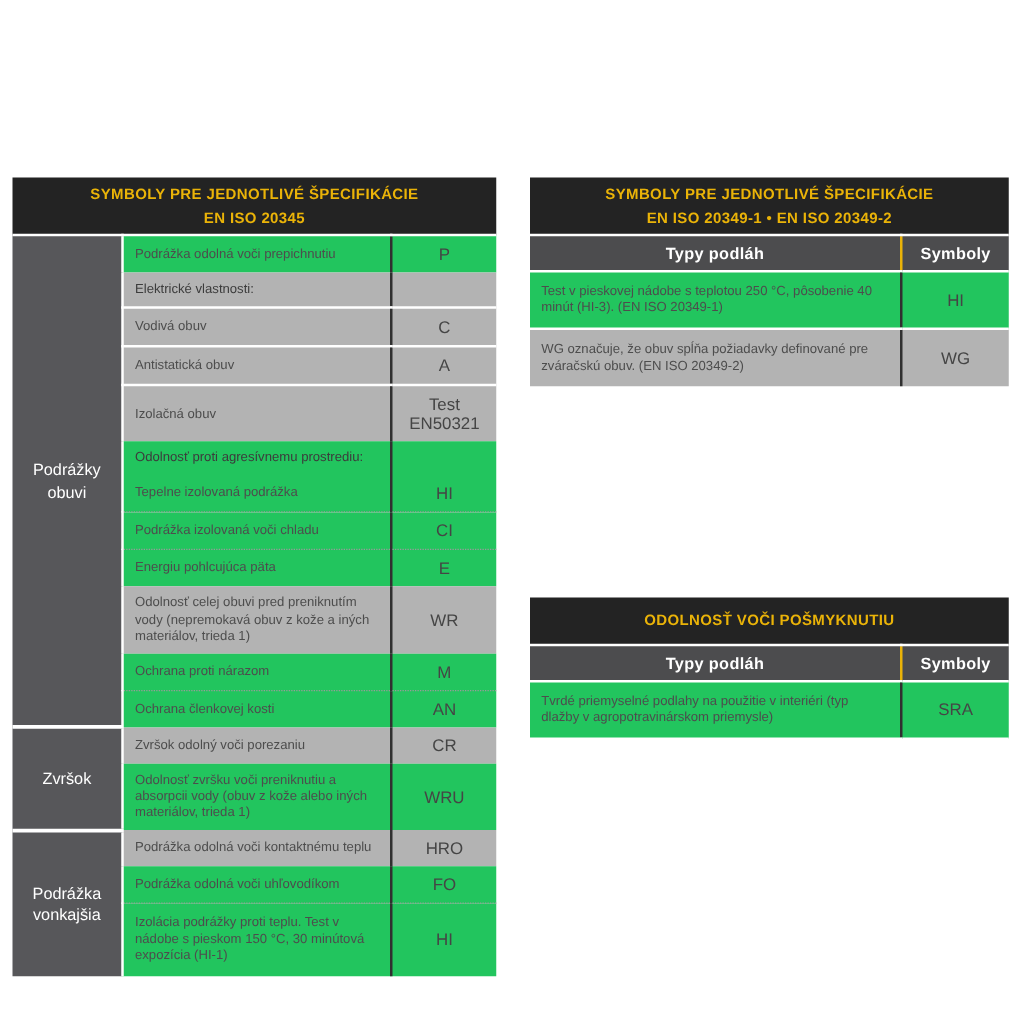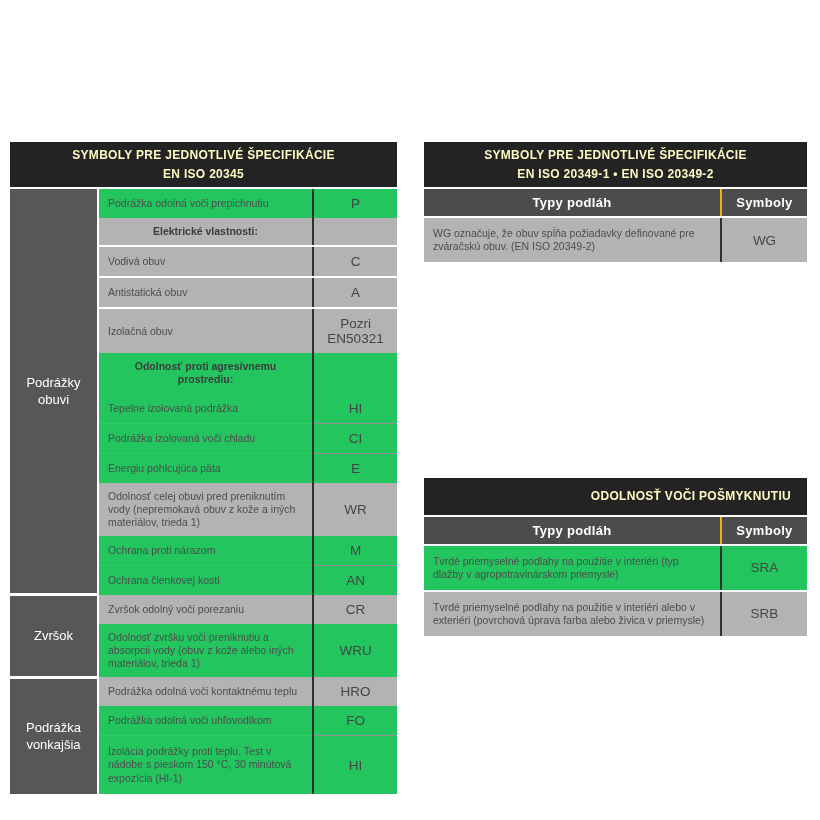--- a/index.html
+++ b/index.html
@@ -6,21 +6,21 @@
   body{
     width:820px;height:820px;background:#ffffff;position:relative;
     font-family:"Liberation Sans",sans-serif;color:#4a4a4a;
     -webkit-font-smoothing:antialiased;
   }
   .tbl{border-collapse:collapse;table-layout:fixed;position:absolute;}
   .tbl td,.tbl th{vertical-align:middle;}
 
   
   th.hdr{
-    background:#232323;color:#fef9c3;text-align:center;
+    background:#232323;color:#eab308;text-align:center;
     font-size:12px;font-weight:bold;letter-spacing:.3px;
     line-height:1.55;padding:4px 2px;border-bottom:2px solid #fff;
   }
   th.sub{
     background:#4c4c4e;color:#fff;text-align:center;
     font-size:13px;font-weight:bold;letter-spacing:.3px;
     padding:6px 14px;border-bottom:2px solid #fff;
   }
   th.sub.symcol{border-left:2px solid #eab308;}
 
@@ -30,21 +30,21 @@
     font-size:13px;font-weight:normal;line-height:1.35;
     border-right:2px solid #fff;padding:2px 6px;
   }
   td.grp.gsep{border-bottom:3px solid #fff;}
 
   
   td.lbl{
     font-size:10.5px;line-height:1.25;color:#4d4d4d;
     padding:7px 9px;text-align:left;
   }
-  td.lbl.bold{font-weight:bold;color:#3c3c3c;text-align:center;}
+  td.lbl.bold{font-weight:normal;color:#3c3c3c;}
   td.sym{
     font-size:13.5px;color:#454545;text-align:center;
     border-left:2px solid #303030;padding:7px 4px;
   }
   .bg-g{background:#b3b3b3;}
   .bg-w{background:#22c55e;}
   .sepw{border-bottom:2px solid #ffffff;}
   .sepd{border-bottom:1px dotted #9a9a9a;}
   td.pad2{padding-top:9px;padding-bottom:9px;}
 </style>
@@ -78,21 +78,21 @@
   <tr>
     <td class="lbl bg-g sepw">Vodivá obuv</td>
     <td class="sym bg-g sepw">C</td>
   </tr>
   <tr>
     <td class="lbl bg-g sepw">Antistatická obuv</td>
     <td class="sym bg-g sepw">A</td>
   </tr>
   <tr>
     <td class="lbl bg-g">Izolačná obuv</td>
-    <td class="sym bg-g">Pozri EN50321</td>
+    <td class="sym bg-g">Test EN50321</td>
   </tr>
   <tr>
     <td class="lbl bold bg-w">Odolnosť proti agresívnemu prostrediu:</td>
     <td class="sym bg-w"></td>
   </tr>
   <tr>
     <td class="lbl bg-w sepd">Tepelne izolovaná podrážka</td>
     <td class="sym bg-w sepd">HI</td>
   </tr>
   <tr>
@@ -154,41 +154,41 @@
     <th class="hdr" colspan="2">
       <span>SYMBOLY PRE JEDNOTLIVÉ ŠPECIFIKÁCIE</span><br>
       <span>EN ISO 20349-1 • EN ISO 20349-2</span>
     </th>
   </tr>
   <tr>
     <th class="sub">Typy podláh</th>
     <th class="sub symcol">Symboly</th>
   </tr>
   <tr>
+    <td class="lbl bg-w sepw pad2">Test v pieskovej nádobe s teplotou 250 °C, pôsobenie 40 minút (HI-3). (EN ISO 20349-1)</td>
+    <td class="sym bg-w sepw">HI</td>
+  </tr>
+  <tr>
     <td class="lbl bg-g pad2">WG označuje, že obuv spĺňa požiadavky definované pre zváračskú obuv. (EN ISO 20349-2)</td>
     <td class="sym bg-g">WG</td>
   </tr>
 </tbody>
   </table>
 
 <table class="tbl" style="left:424px;top:478px;width:383px;">
   <colgroup>
       <col style="width:297px">
       <col style="width:86px">
     </colgroup>
   <tbody>
       <tr>
-    <th class="hdr" colspan="2" style="padding:9px 16px;text-align:right;">ODOLNOSŤ VOČI POŠMYKNUTIU</th>
+    <th class="hdr" colspan="2" style="padding:9px 16px;">ODOLNOSŤ VOČI POŠMYKNUTIU</th>
   </tr>
   <tr>
     <th class="sub">Typy podláh</th>
     <th class="sub symcol">Symboly</th>
   </tr>
   <tr>
     <td class="lbl bg-w sepw pad2">Tvrdé priemyselné podlahy na použitie v interiéri (typ dlažby v agropotravinárskom priemysle)</td>
     <td class="sym bg-w sepw">SRA</td>
   </tr>
-  <tr>
-    <td class="lbl bg-g sepw pad2">Tvrdé priemyselné podlahy na použitie v interiéri alebo v exteriéri (povrchová úprava farba alebo živica v priemysle)</td>
-    <td class="sym bg-g sepw">SRB</td>
-  </tr>
 </tbody>
   </table>
 
 </body></html>

